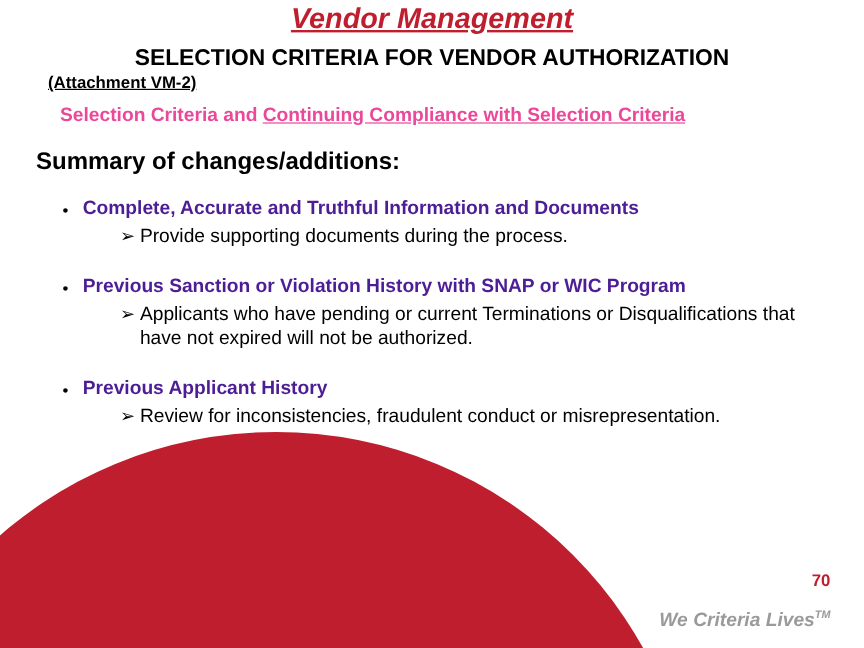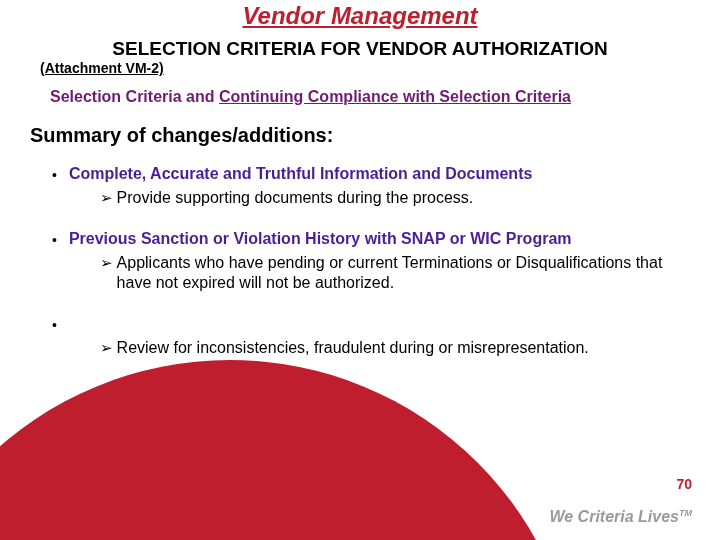--- a/index.html
+++ b/index.html
@@ -38,21 +38,21 @@
   .attachment {
     text-align: left;
     font-weight: bold;
     font-size: 14px;
     text-decoration: underline;
     margin: 0 0 12px 0;
   }
   .section-line {
     font-weight: bold;
     font-size: 16px;
-    color: #701a75;
+    color: #ec4899;
     margin: 2px 0 18px 10px;
   }
   .section-line .underlined {
     text-decoration: underline;
   }
   .summary-label {
     font-weight: bold;
     font-size: 20px;
     margin: 0 0 18px -10px;
   }
@@ -161,24 +161,25 @@
       </div>
       <div class="sub">
         <span class="arrow">➢</span>
         <span class="sub-text">Applicants who have pending or current Terminations or Disqualifications that have not expired will not be authorized.</span>
       </div>
     </li>
 
     <li>
       <div class="bullet-row">
         <span class="dot">•</span>
+        <span class="heading">Previous Applicant History</span>
       </div>
       <div class="sub">
         <span class="arrow">➢</span>
-        <span class="sub-text">Review for inconsistencies, fraudulent during or misrepresentation.</span>
+        <span class="sub-text">Review for inconsistencies, fraudulent conduct or misrepresentation.</span>
       </div>
     </li>
   </ul>
 
   <div class="footer">
     <div class="page-num">70</div>
     <div class="tagline">
       <span>We Criteria Lives</span><span class="tm">TM</span>
     </div>
   </div>

